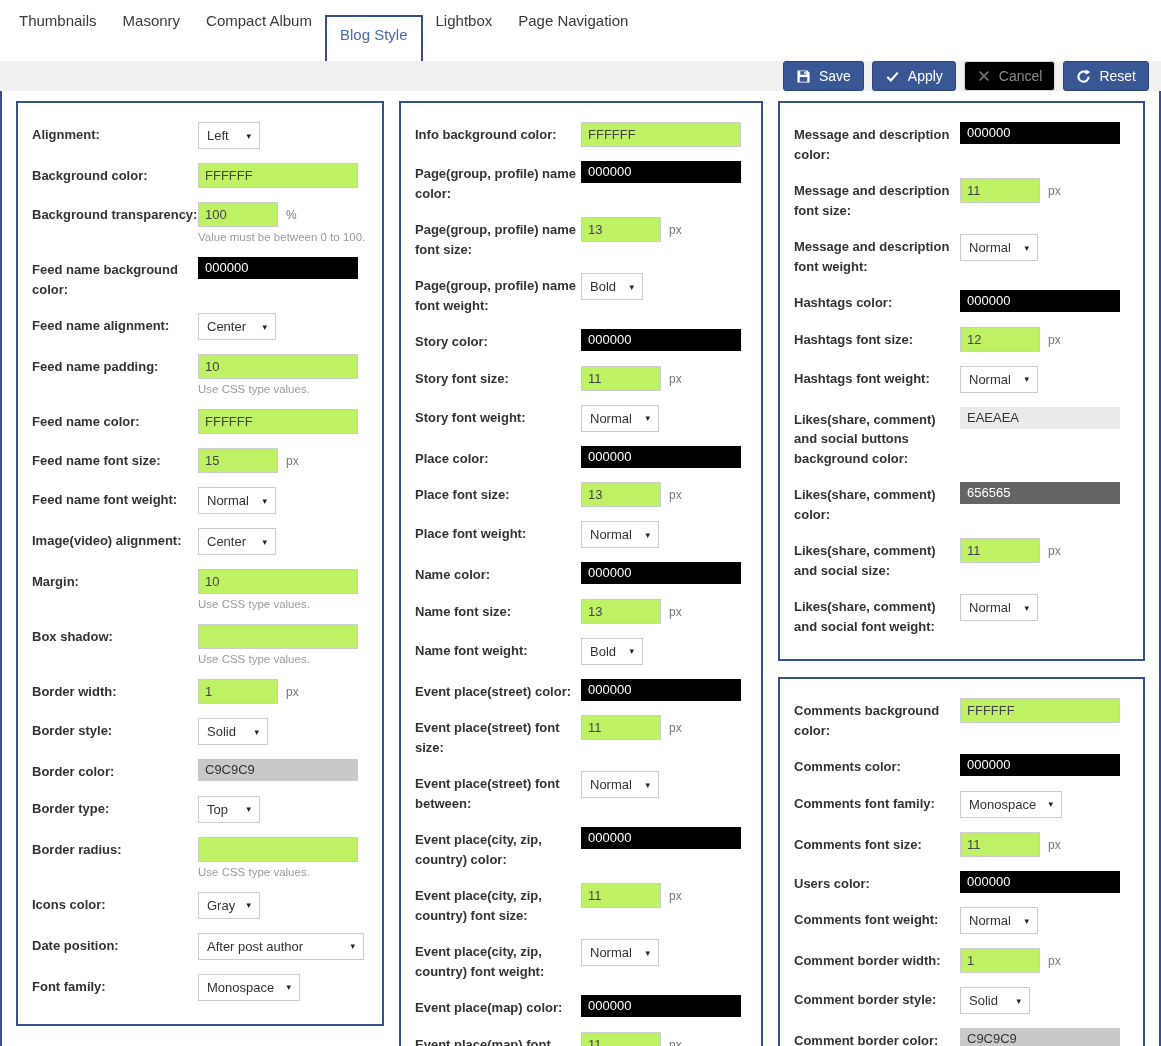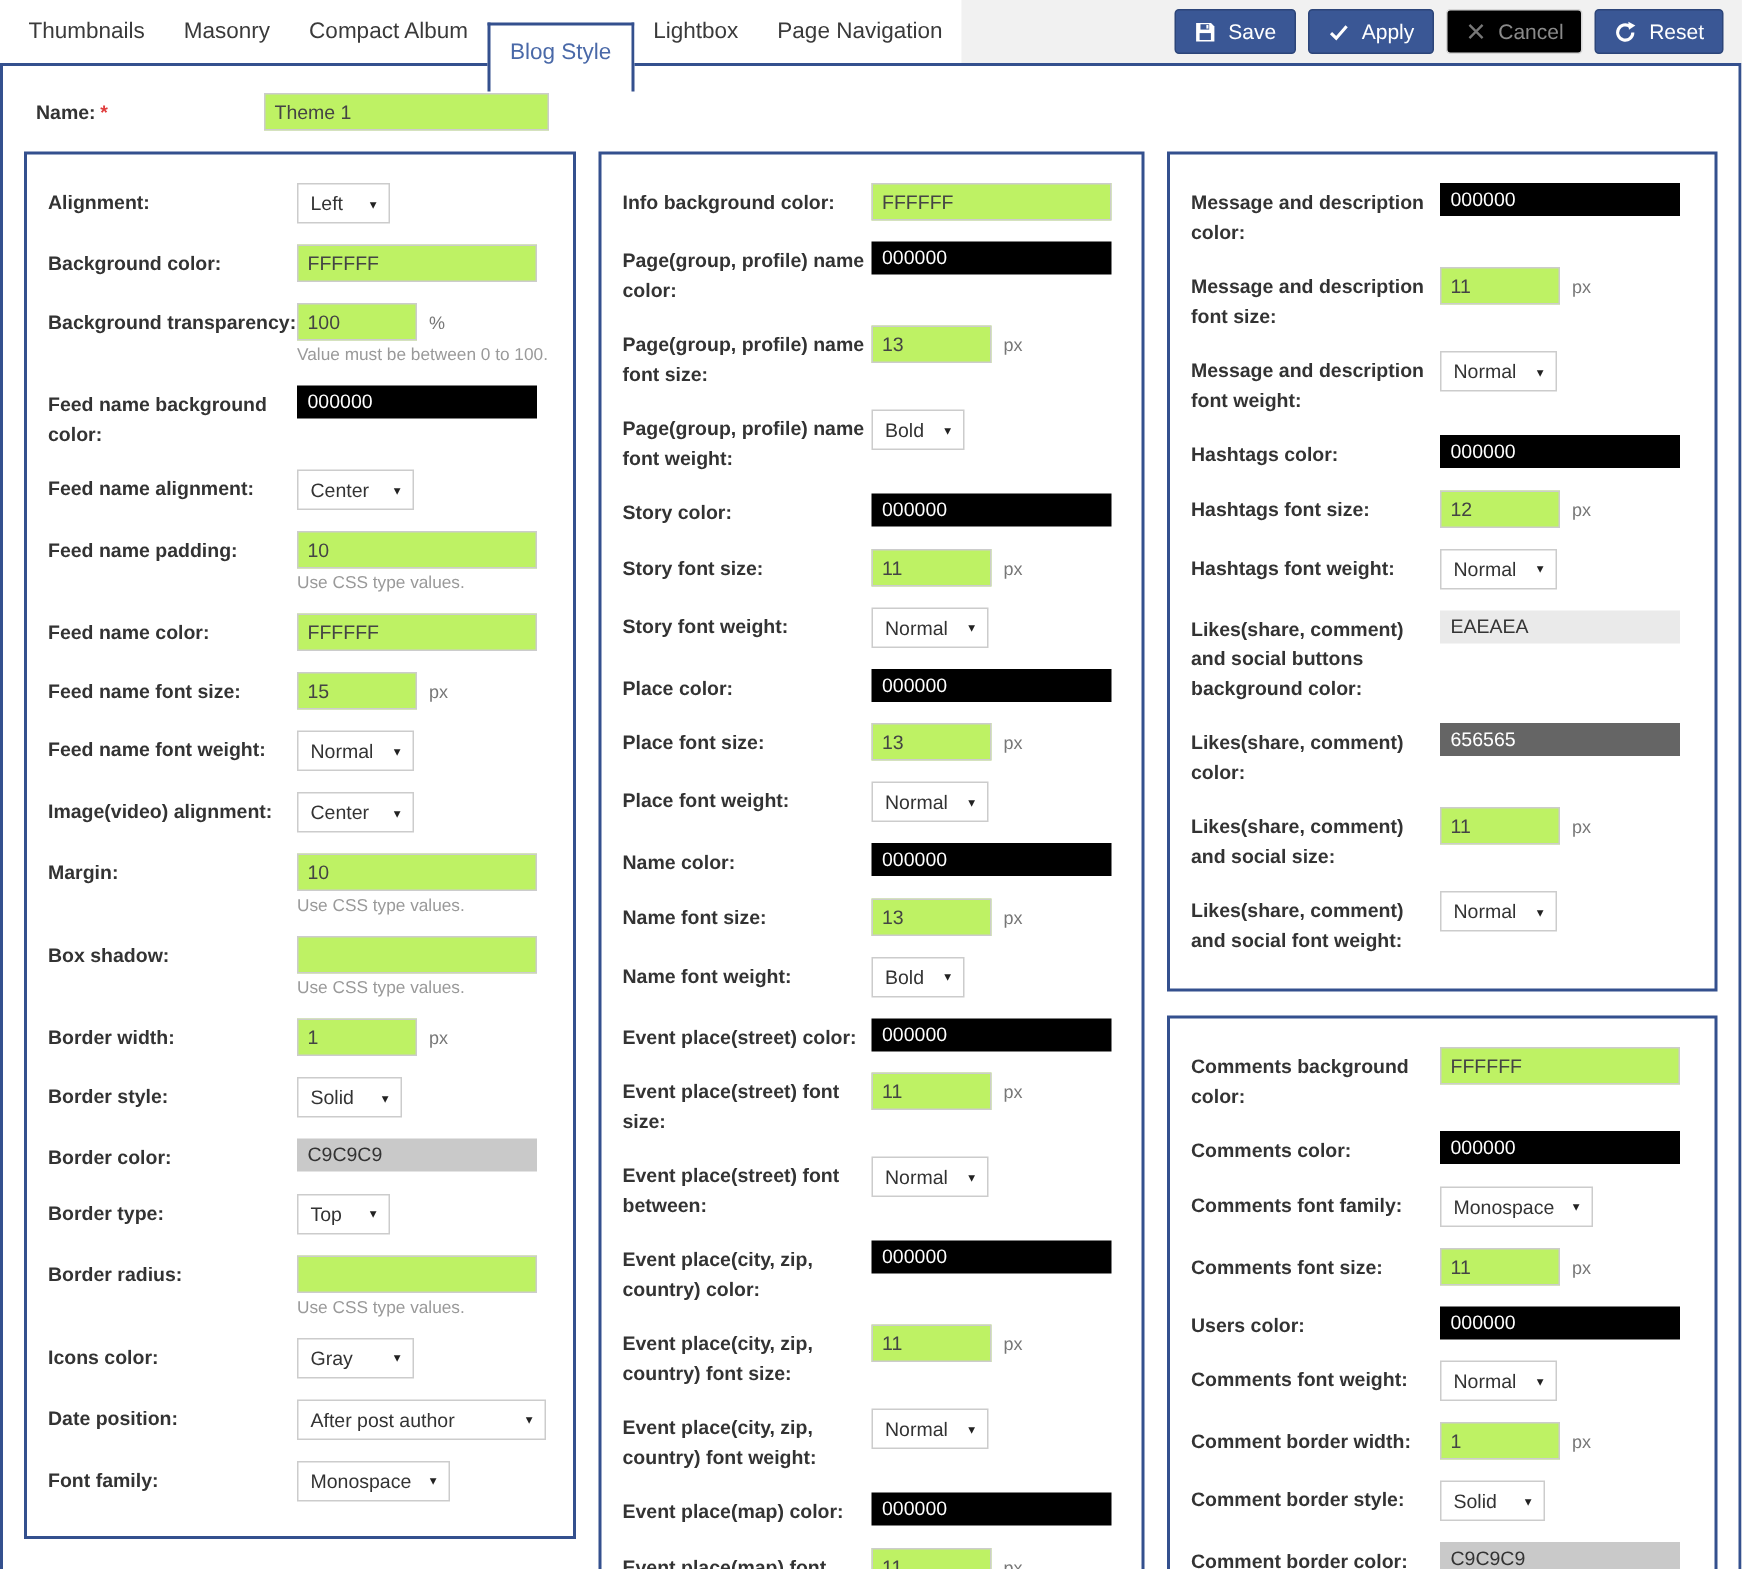--- a/index.html
+++ b/index.html
@@ -5,21 +5,21 @@
   html,body{margin:0;padding:0;}
   body{
     width:1161px;height:1046px;
     background:#ebebeb;
     font-family:"Liberation Sans", sans-serif;
     -webkit-font-smoothing:antialiased;
     overflow:hidden;
   }
   .page{background:#ebebeb;}
   
-  .header{display:flex;height:42px;background:#f1f1f1;position:relative;z-index:2;align-items:stretch;}
+  .header{display:flex;height:42px;background:#f1f1f1;position:relative;z-index:2;align-items:stretch;flex-direction:column;}
   .tabs{display:flex;background:#fff;padding-left:6px;}
   .tab{padding:0 13px;line-height:42px;font-size:15px;color:#3a3a3a;cursor:pointer;white-space:nowrap;background:#fff;}
   .tab.active{
     margin-top:15px;height:46px;line-height:36px;
     border:2px solid #34508e;border-bottom:0;
     color:#4a69a8;background:#fff;box-sizing:border-box;
   }
   .toolbar{flex:1;display:flex;justify-content:flex-end;align-items:center;gap:8px;padding-right:12px;background:#f1f1f1;}
   .btn{display:inline-flex;align-items:center;gap:8px;height:30px;padding:0 12px;font-size:14px;border-radius:3px;cursor:pointer;font-family:inherit;}
   .btn.primary{background:#3a5795;color:#fff;border:1px solid #2c4579;}
@@ -203,21 +203,21 @@
                 <span class="selval">Top</span>
                 <span class="selarr">▾</span>
               </div></div>
           </div>
           <div class="frow">
             <div class="flabel">Border radius:</div>
             <div class="fctrl"><input class="ftext" readonly="" value="" style=""><div class="fnote">Use CSS type values.</div></div>
           </div>
           <div class="frow">
             <div class="flabel">Icons color:</div>
-            <div class="fctrl"><div class="fselect" style="width: 78px;">
+            <div class="fctrl"><div class="fselect" style="width: 62px;">
                 <span class="selval">Gray</span>
                 <span class="selarr">▾</span>
               </div></div>
           </div>
           <div class="frow">
             <div class="flabel">Date position:</div>
             <div class="fctrl"><div class="fselect" style="width: 166px;">
                 <span class="selval">After post author</span>
                 <span class="selarr">▾</span>
               </div></div>

